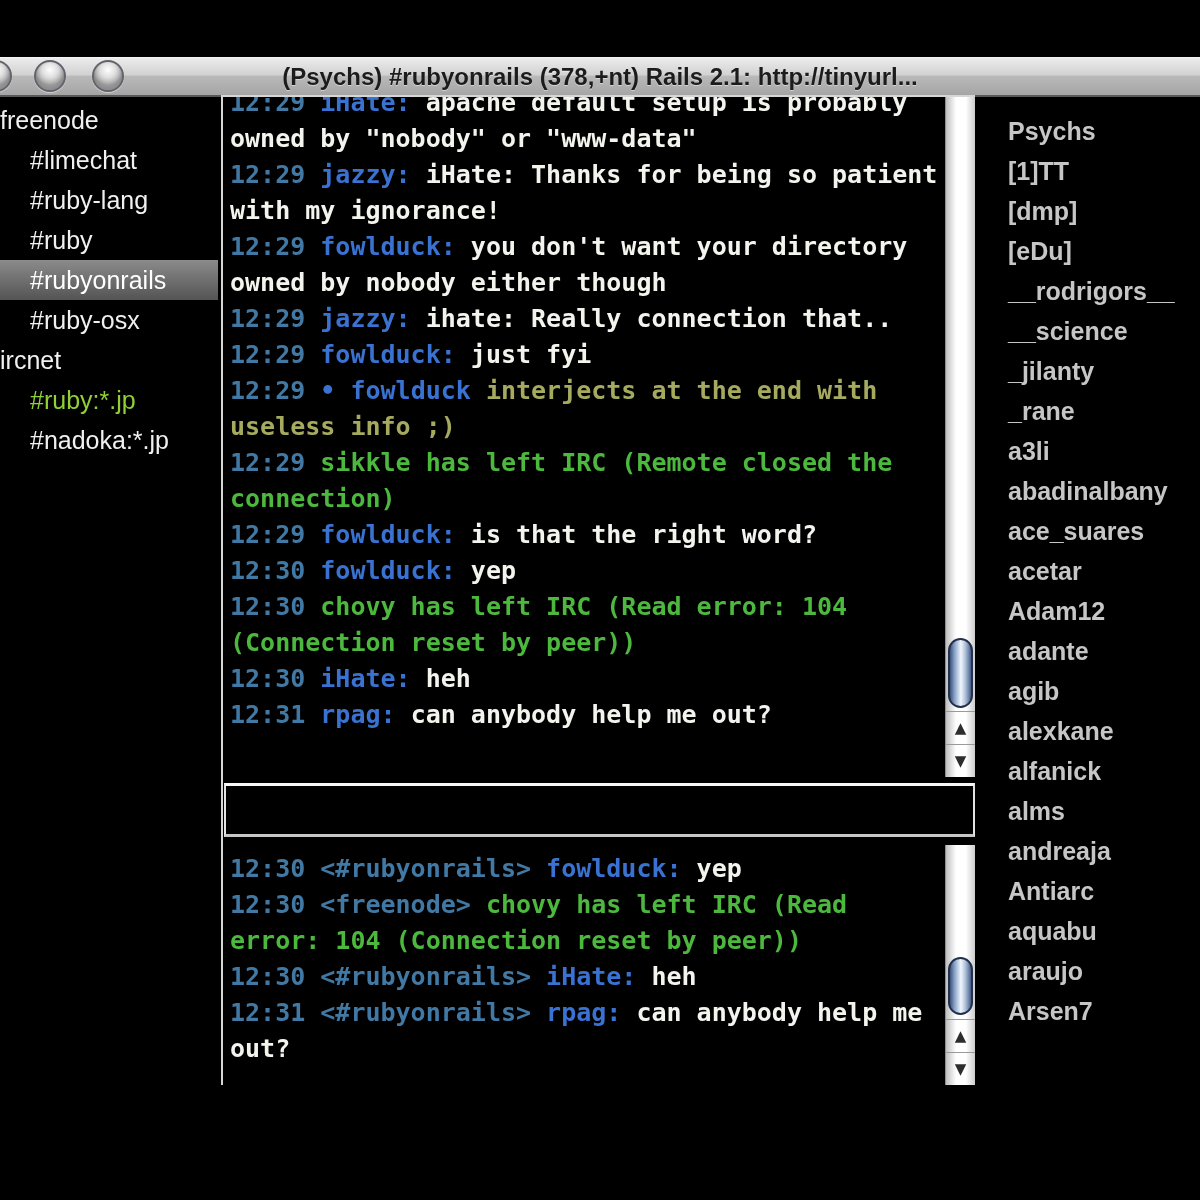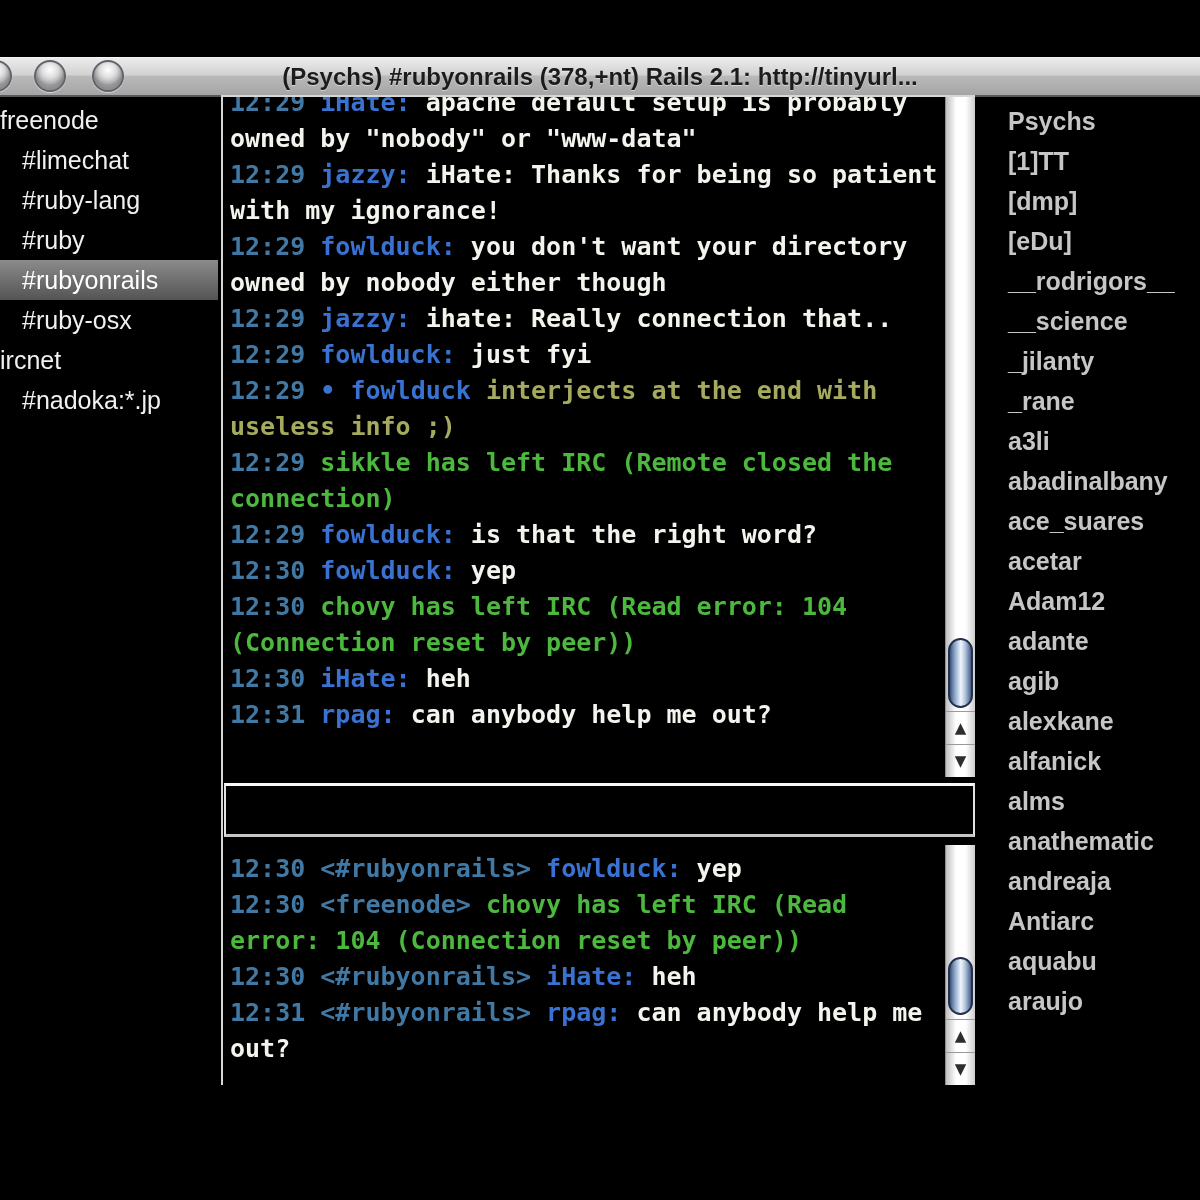--- a/index.html
+++ b/index.html
@@ -14,21 +14,21 @@
     text-shadow:0 1px 0 rgba(255,255,255,.45);border-radius:6px;}
   .tl{position:absolute;top:60px;width:32px;height:32px;border-radius:50%;
     background:radial-gradient(circle at 50% 28%,#ffffff 0%,#dedede 32%,#a2a2a2 62%,#c9c9c9 100%);
     border:2px solid #63636e;box-sizing:border-box;
     box-shadow:inset 0 -3px 4px rgba(0,0,0,.25),0 1px 1px rgba(255,255,255,.5);}
   .tl1{left:-20px;} .tl2{left:34px;} .tl3{left:92px;}
   
   .sidebar{position:absolute;left:0;top:100px;width:218px;color:var(--sidebar_text);
     font-size:25px;font-weight:normal;}
   .server-name,.channel{height:40px;line-height:40px;white-space:nowrap;}
-  .channel{padding-left:22px;}
+  .channel{padding-left:30px;}
   .channel.selected{background:linear-gradient(var(--selection_top),var(--selection_bottom));
     color:#ffffff;}
   .channel.highlight{color:var(--sidebar_active_channel);}
   
   .bezel{position:absolute;left:221px;top:95px;width:754px;height:990px;
     border-left:2px solid #d6d6d6;border-top:2px solid #d6d6d6;box-sizing:border-box;
     pointer-events:none;}
   
   .chat-panel{position:absolute;left:224px;top:97px;width:721px;height:680px;
     overflow:hidden;background:#000;}
@@ -59,21 +59,21 @@
   .sb-thumb{position:absolute;left:2px;width:25px;border-radius:13px;
     background:linear-gradient(90deg,#3d537a 0%,#8aa3c6 22%,#cfdcee 42%,#f2f6fb 52%,#a8bcd8 75%,#475d84 100%);
     border:2px solid #23304b;box-sizing:border-box;}
   .sb-arrows{position:absolute;left:0;bottom:0;width:100%;border-top:1px solid #9a9a9a;}
   .sb-arrow{height:32px;display:flex;align-items:center;justify-content:center;
     font-size:15px;color:#2d2d2d;border-bottom:1px solid #9a9a9a;
     font-family:"DejaVu Sans",sans-serif;}
   .sb-arrow:last-child{border-bottom:none;}
   
   .userlist{position:absolute;left:975px;top:97px;width:225px;height:988px;overflow:hidden;
-    color:var(--userlist_text);font-size:25px;font-weight:bold;padding-top:4px;box-sizing:border-box;}
+    color:var(--userlist_text);font-size:25px;font-weight:bold;padding-top:14px;box-sizing:border-box;}
   .user{height:40px;line-height:40px;padding-left:33px;white-space:nowrap;}
 </style>
 </head>
 <body>
 
 <div class="screen">
 
   <div class="titlebar">
     <div class="title">(Psychs) #rubyonrails (378,+nt) Rails 2.1: http://tinyurl...</div>
   </div>
@@ -82,20 +82,21 @@
   <div class="tl tl3"></div>
 
   <div class="sidebar" id="sidebar">
       <div class="server-name">freenode</div>
       <div class="channel">#limechat</div>
       <div class="channel">#ruby-lang</div>
       <div class="channel">#ruby</div>
       <div class="channel selected">#rubyonrails</div>
       <div class="channel">#ruby-osx</div>
       <div class="server-name">ircnet</div>
+      <div class="channel highlight">#ruby:*.jp</div>
       <div class="channel">#nadoka:*.jp</div>
     </div>
 
   <div class="bezel"></div>
 
   <div class="chat-panel">
     <div class="log" id="chat-log">
         <div class="msg"><span class="seg-time">12:29 </span><span class="seg-nick">iHate: </span><span class="seg-text">apache default setup is probably owned by "nobody" or "www-data"</span></div>
         <div class="msg"><span class="seg-time">12:29 </span><span class="seg-nick">jazzy: </span><span class="seg-text">iHate: Thanks for being so patient with my ignorance!</span></div>
         <div class="msg"><span class="seg-time">12:29 </span><span class="seg-nick">fowlduck: </span><span class="seg-text">you don't want your directory owned by nobody either though</span></div>
@@ -150,20 +151,20 @@
       <div class="user">a3li</div>
       <div class="user">abadinalbany</div>
       <div class="user">ace_suares</div>
       <div class="user">acetar</div>
       <div class="user">Adam12</div>
       <div class="user">adante</div>
       <div class="user">agib</div>
       <div class="user">alexkane</div>
       <div class="user">alfanick</div>
       <div class="user">alms</div>
-      <div class="user">anathematic</div>
       <div class="user">andreaja</div>
       <div class="user">Antiarc</div>
       <div class="user">aquabu</div>
       <div class="user">araujo</div>
+      <div class="user">Arsen7</div>
     </div>
 
 </div>
 
 </body></html>

